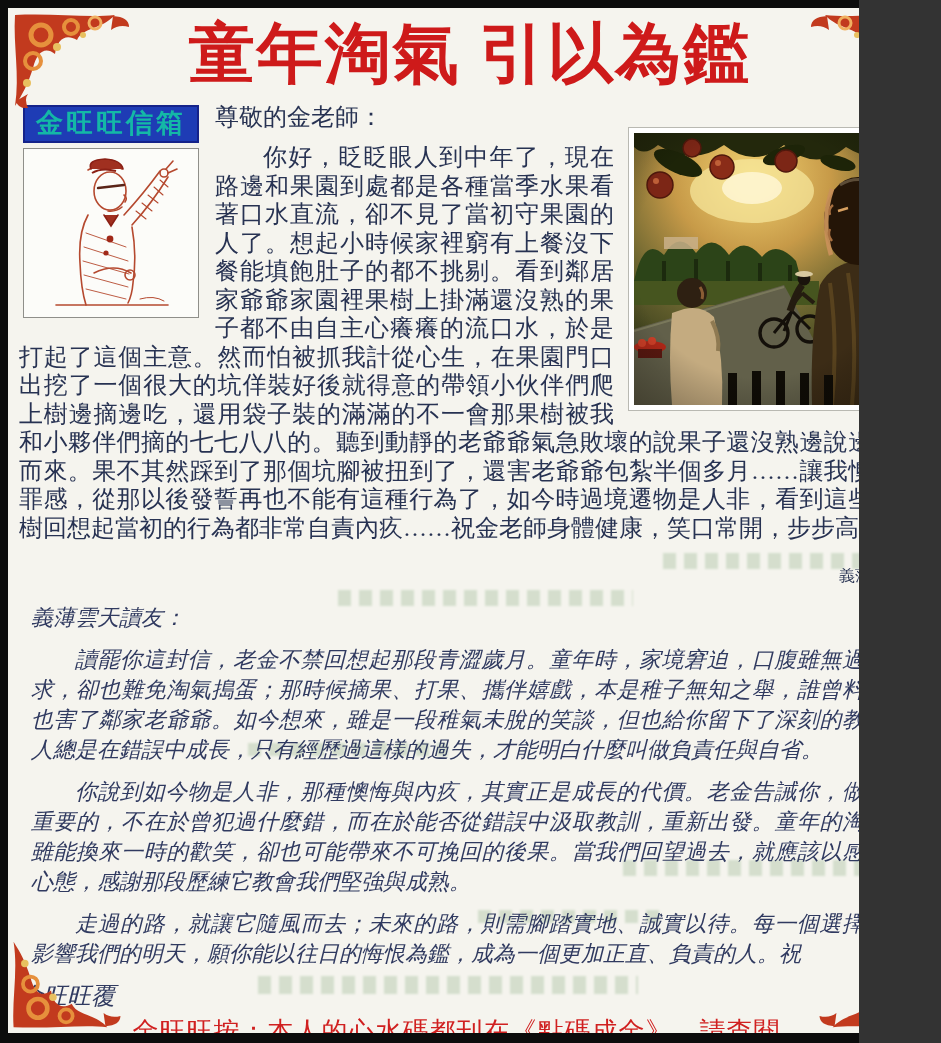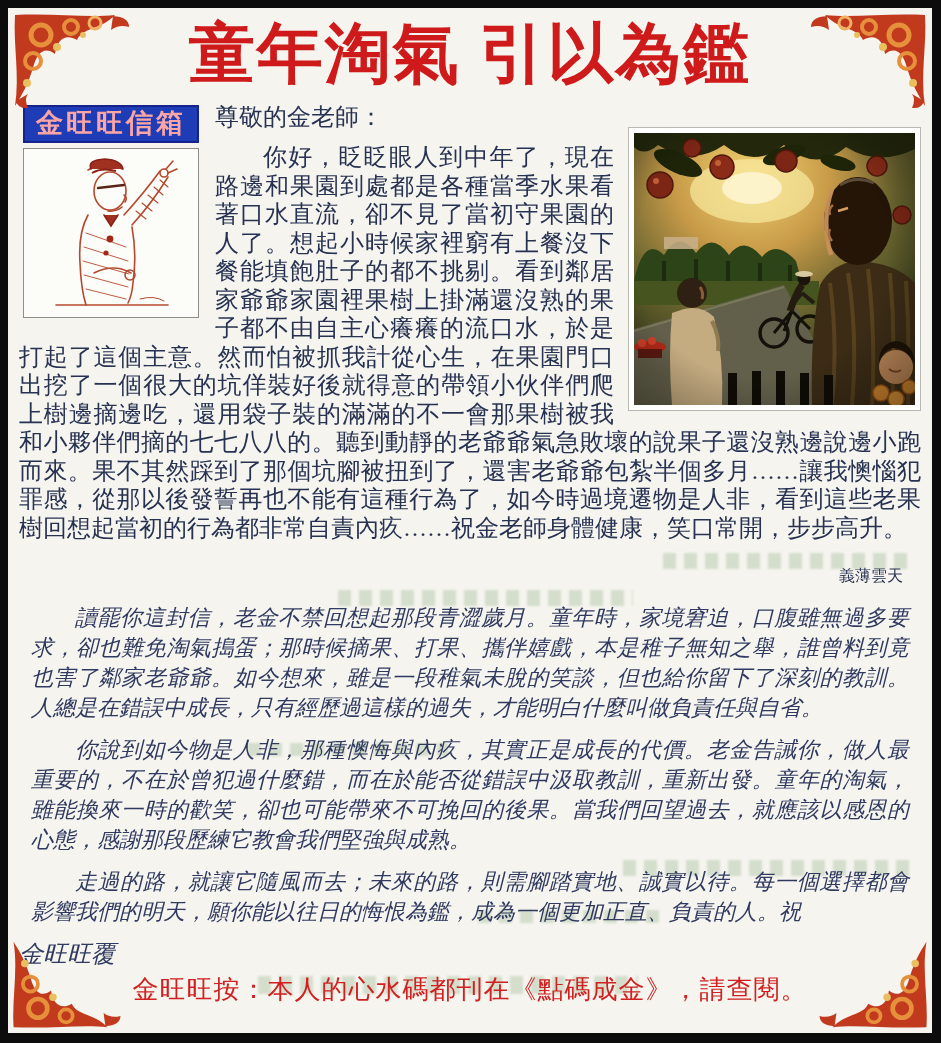--- a/index.html
+++ b/index.html
@@ -1,34 +1,34 @@
 <!DOCTYPE html>
 <html><head>
 <meta charset="utf-8">
 <style>
   html,body{margin:0;padding:0;background:#333;}
-  .page{position:relative;width:941px;height:1043px;background:#0c0c0c;overflow:hidden;
+  .page{position:relative;width:859px;height:1043px;background:#0c0c0c;overflow:hidden;
         font-family:"Liberation Serif","DejaVu Serif",serif;}
   .paper{position:absolute;left:8px;top:8px;width:924px;height:1025px;background:#f5f4ee;overflow:hidden;}
 
   
   .orn{position:absolute;pointer-events:none;z-index:3;}
   .orn.tl{left:5px;top:5px;}
   .orn.tr{right:5px;top:5px;transform:scaleX(-1);}
   .orn.bl{left:3px;bottom:4px;transform:scaleY(-1);}
   .orn.br{right:3px;bottom:4px;transform:scale(-1,-1);}
 
   .title{margin:10px 0 2px;text-align:center;color:#ce1a1a;font-size:66px;font-weight:bold;
          letter-spacing:2px;line-height:1.1;white-space:nowrap;}
 
   .content{position:relative;padding:0 11px;z-index:2;}
 
   .letter-flow{margin-top:2px;color:#273252;font-size:24px;line-height:28.5px;text-align:justify;}
   .left-col{float:left;width:176px;margin:2px 16px 4px 4px;}
-  .mail-box{background:#1e3cb5;border:2px solid #15238a;color:#fca5a5;font-size:27px;font-weight:bold;
+  .mail-box{background:#1e3cb5;border:2px solid #15238a;color:#14b8a6;font-size:27px;font-weight:bold;
             text-align:center;letter-spacing:3px;padding:2px 0 4px;
             font-family:"Liberation Sans","DejaVu Sans",sans-serif;}
   .sketch-frame{margin-top:5px;height:168px;background:#fcfcf9;border:1px solid #8f8f8a;
                 display:flex;align-items:center;justify-content:center;overflow:hidden;}
   .photo-frame{float:right;width:281px;margin:24px 0 8px 14px;padding:5px;background:#ffffff;
                border:1px solid #b9b9b2;}
   .photo-frame svg{display:block;}
   .salutation{margin:12px;}
   .letter-flow p{margin:0;text-indent:2em;}
   .letter-sign{clear:both;text-align:right;padding-right:18px;font-size:16px;margin-top:20px;}
@@ -231,20 +231,21 @@
             <rect width="281" height="272" fill="url(#vig)"></rect>
           </svg>
         </div>
 
         <div class="salutation">尊敬的金老師：</div>
         <p>你好，眨眨眼人到中年了，現在路邊和果園到處都是各種當季水果看著口水直流，卻不見了當初守果園的人了。想起小時候家裡窮有上餐沒下餐能填飽肚子的都不挑剔。看到鄰居家爺爺家園裡果樹上掛滿還沒熟的果子都不由自主心癢癢的流口水，於是打起了這個主意。然而怕被抓我計從心生，在果園門口出挖了一個很大的坑佯裝好後就得意的帶領小伙伴們爬上樹邊摘邊吃，還用袋子裝的滿滿的不一會那果樹被我和小夥伴們摘的七七八八的。聽到動靜的老爺爺氣急敗壞的說果子還沒熟邊說邊小跑而來。果不其然踩到了那個坑腳被扭到了，還害老爺爺包紮半個多月……讓我懊惱犯罪感，從那以後發誓再也不能有這種行為了，如今時過境遷物是人非，看到這些老果樹回想起當初的行為都非常自責內疚……祝金老師身體健康，笑口常開，步步高升。</p>
         <div class="letter-sign">義薄雲天</div>
       </div>
 
       <div class="reply-flow">
+        <div class="salutation">義薄雲天讀友：</div>
         <p>讀罷你這封信，老金不禁回想起那段青澀歲月。童年時，家境窘迫，口腹雖無過多要求，卻也難免淘氣搗蛋；那時候摘果、打果、攜伴嬉戲，本是稚子無知之舉，誰曾料到竟也害了鄰家老爺爺。如今想來，雖是一段稚氣未脫的笑談，但也給你留下了深刻的教訓。人總是在錯誤中成長，只有經歷過這樣的過失，才能明白什麼叫做負責任與自省。</p>
         <p>你說到如今物是人非，那種懊悔與內疚，其實正是成長的代價。老金告誡你，做人最重要的，不在於曾犯過什麼錯，而在於能否從錯誤中汲取教訓，重新出發。童年的淘氣，雖能換來一時的歡笑，卻也可能帶來不可挽回的後果。當我們回望過去，就應該以感恩的心態，感謝那段歷練它教會我們堅強與成熟。</p>
         <p>走過的路，就讓它隨風而去；未來的路，則需腳踏實地、誠實以待。每一個選擇都會影響我們的明天，願你能以往日的悔恨為鑑，成為一個更加正直、負責的人。祝</p>
         <div class="reply-sign">金旺旺覆</div>
         <div class="footer-note">金旺旺按：本人的心水碼都刊在《點碼成金》，請查閱。</div>
       </div>
 
     </div>
   </div>
 </div>

